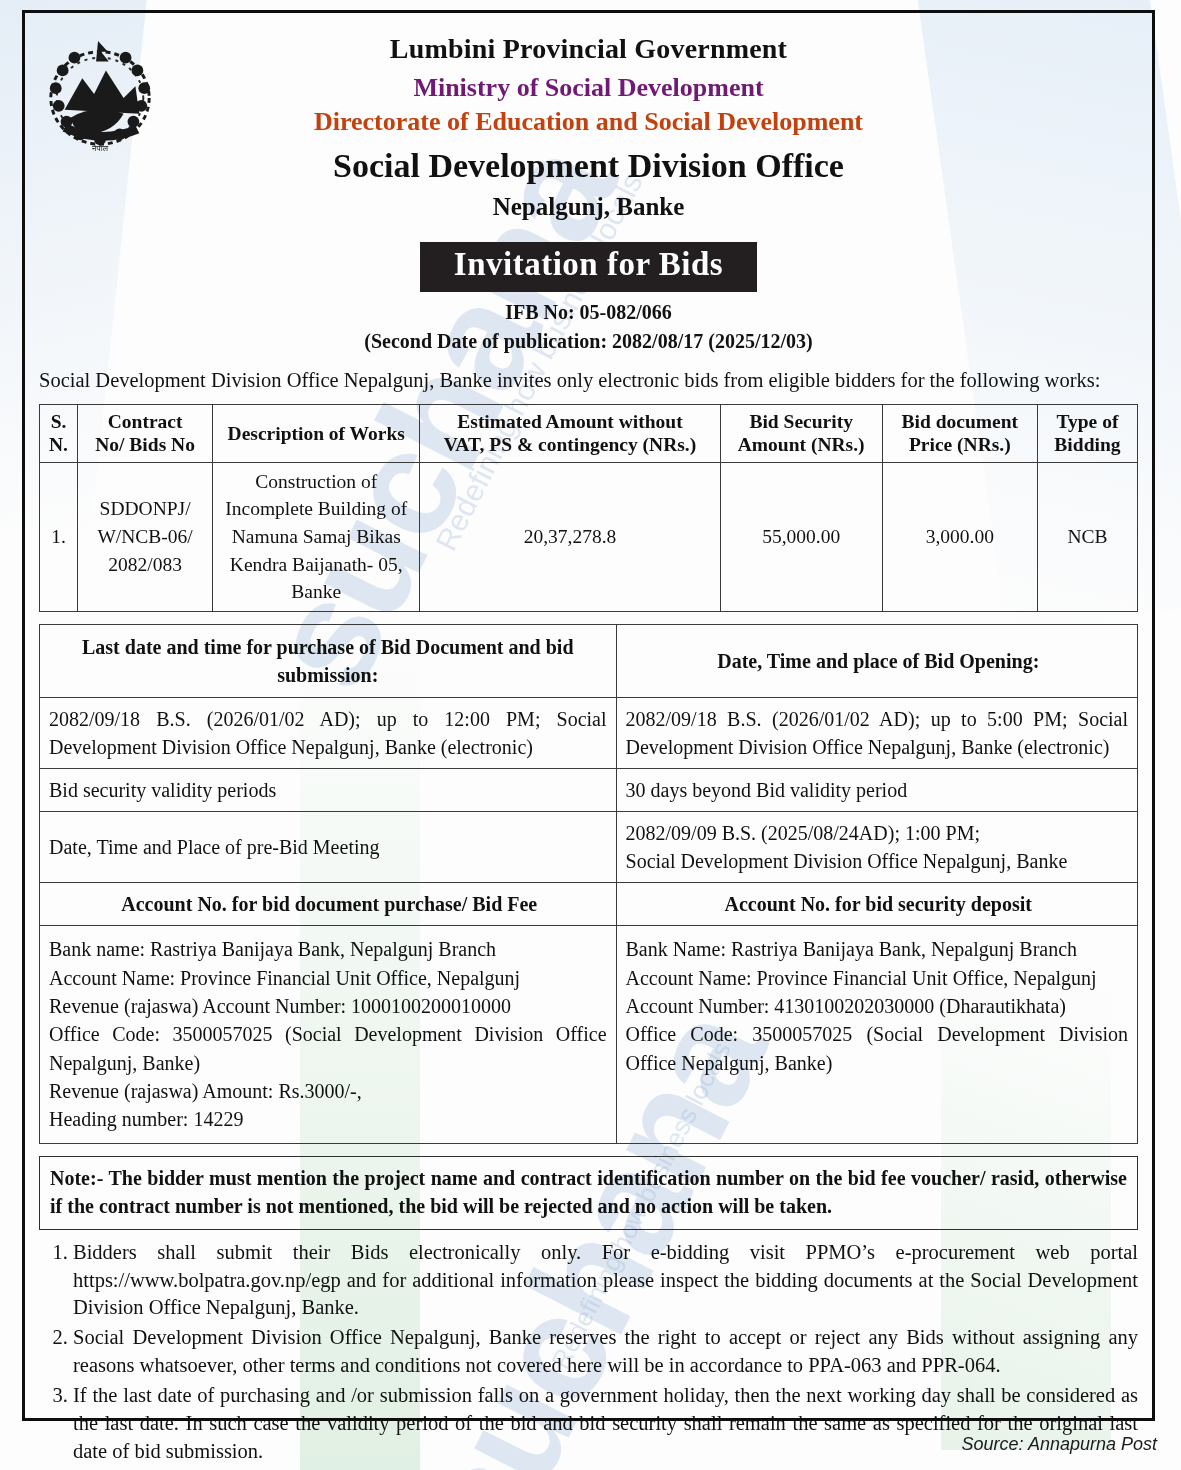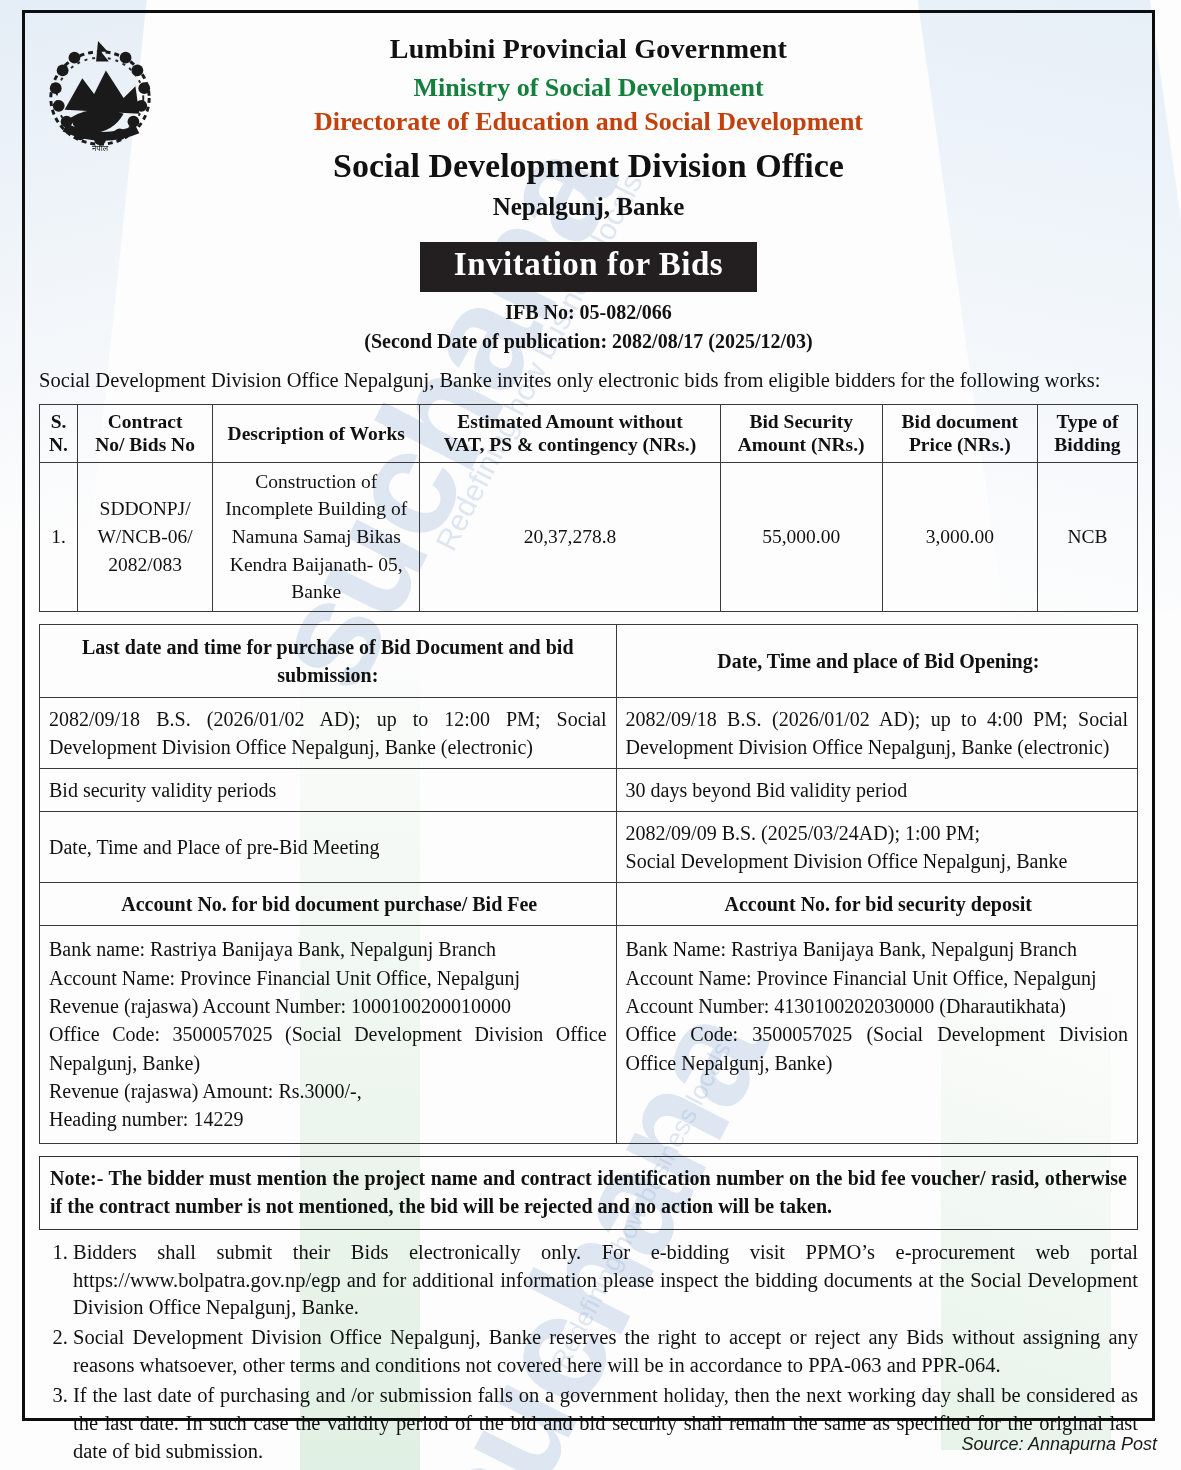--- a/index.html
+++ b/index.html
@@ -78,21 +78,21 @@
     padding: 10px 14px 0 14px;
   }
 
   
   .hdr { position:relative; text-align:center; }
   .emblem {
     position:absolute; left:2px; top:4px;
     width:118px; height:118px;
   }
   .hdr-line1 { font-size:28px; font-weight:700; letter-spacing:.2px; margin-top:10px; color:#111; }
-  .hdr-line2 { font-size:26px; font-weight:700; margin-top:8px; color:#15803d; }
+  .hdr-line2 { font-size:26px; font-weight:700; margin-top:8px; color:#701a75; }
   .hdr-line3 { font-size:26px; font-weight:700; margin-top:4px; color:#c2410c; }
   .hdr-line4 { font-size:34px; font-weight:700; margin-top:10px; color:#111; }
   .hdr-line5 { font-size:25px; font-weight:700; margin-top:8px; color:#111; }
 
   .banner-wrap { margin-top:21px; display:flex; justify-content:center; }
   .banner {
     background:#231f20; color:#fff;
     font-size:33px; font-weight:700;
     padding: 5px 34px 9px 34px;
     letter-spacing:.5px;
@@ -299,30 +299,30 @@
           <col style="width:576px">
           <col style="width:521px">
         </colgroup>
       <tbody>
         <tr>
           <td class="center-b" style="padding:8px 24px;">Last date and time for purchase of Bid Document and bid submission:</td>
           <td class="center-b">Date, Time and place of Bid Opening:</td>
         </tr>
         <tr>
           <td class="just">2082/09/18 B.S. (2026/01/02 AD); up to 12:00 PM; Social Development Division Office Nepalgunj, Banke (electronic)</td>
-          <td class="just">2082/09/18 B.S. (2026/01/02 AD); up to 4:00 PM; Social Development Division Office Nepalgunj, Banke (electronic)</td>
+          <td class="just">2082/09/18 B.S. (2026/01/02 AD); up to 5:00 PM; Social Development Division Office Nepalgunj, Banke (electronic)</td>
         </tr>
         <tr>
           <td>Bid security validity periods</td>
           <td>30 days beyond Bid validity period</td>
         </tr>
         <tr>
           <td>Date, Time and Place of pre-Bid Meeting</td>
           <td>
-            <span>2082/09/09 B.S. (2025/03/24AD); 1:00 PM;</span><br>
+            <span>2082/09/09 B.S. (2025/08/24AD); 1:00 PM;</span><br>
             <span>Social Development Division Office Nepalgunj, Banke</span>
           </td>
         </tr>
         <tr>
           <td class="center-b">Account No. for bid document purchase/ Bid Fee</td>
           <td class="center-b">Account No. for bid security deposit</td>
         </tr>
         <tr>
           <td class="acct">
             <div>Bank name: Rastriya Banijaya Bank, Nepalgunj Branch</div>

